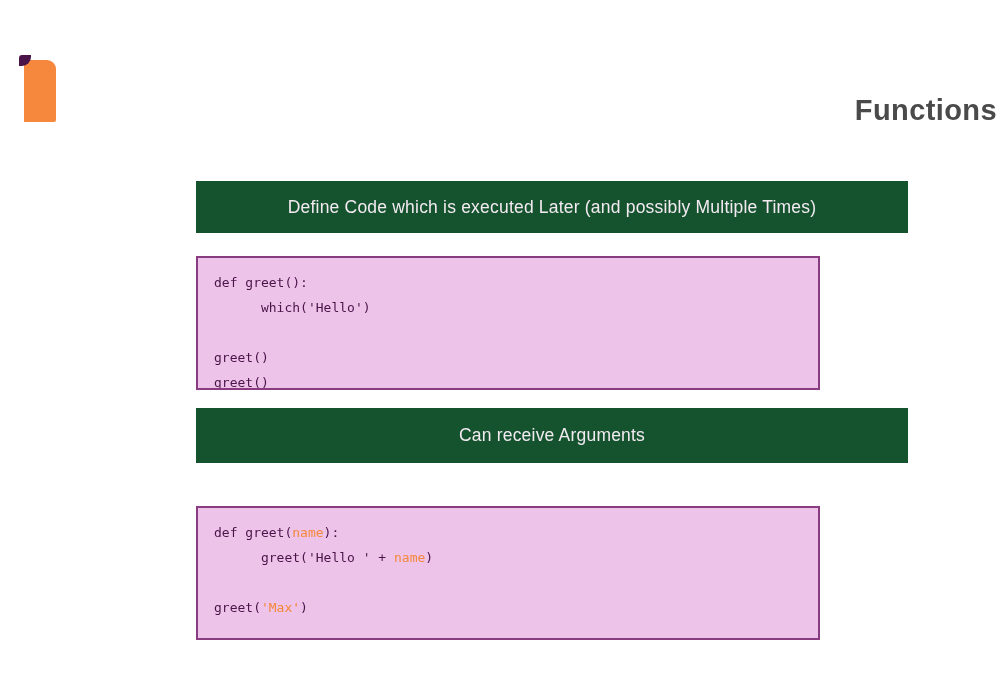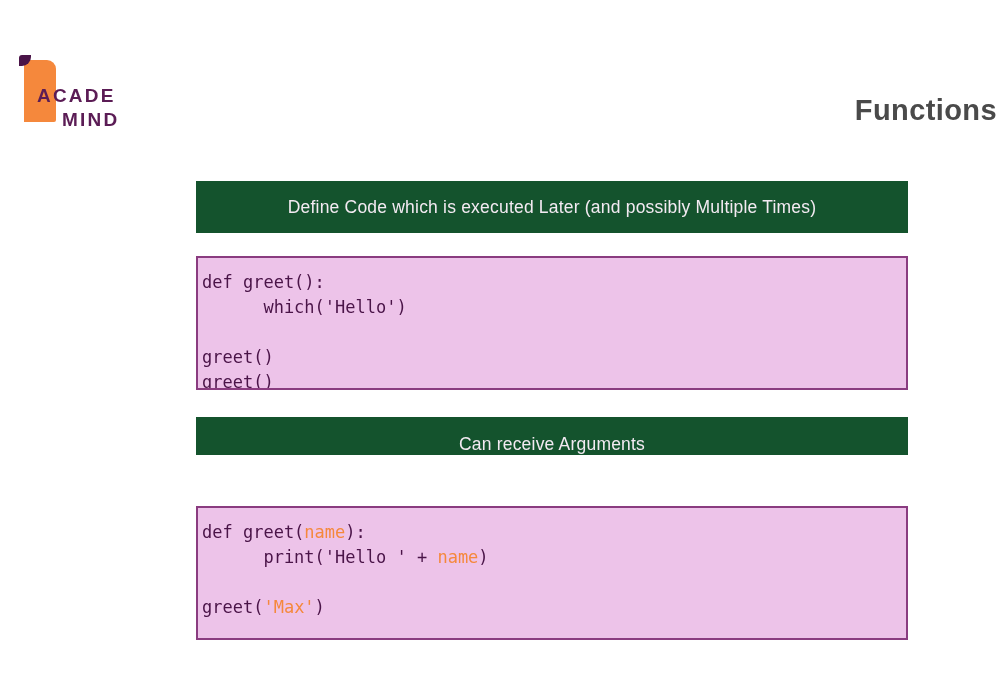--- a/index.html
+++ b/index.html
@@ -85,63 +85,59 @@
     box-sizing: border-box;
     background: #14532d;
     color: #F3EAF2;
     display: flex;
     align-items: center;
     justify-content: center;
     font-size: 17.5px;
     letter-spacing: 0.2px;
   }
   #banner-1 { top: 181px; height: 52px; }
-  #banner-2 { top: 417px; height: 38px; align-items: flex-end; }
+  #banner-2 { top: 408px; height: 55px; }
 
   
   .code-block {
     position: absolute;
     left: 196px;
-    width: 712px;
+    width: 624px;
     box-sizing: border-box;
     background: #EDC3E9;
     border: 2px solid #8A3C80;
     color: #4A1448;
     font-family: "DejaVu Sans Mono", monospace;
-    font-size: 17px;
+    font-size: 13px;
     line-height: 25px;
-    padding: 12px 0 12px 4px;
+    padding: 12px 0 12px 16px;
     white-space: pre;
     overflow: hidden;
   }
   #code-1 { top: 256px; height: 134px; }
   #code-2 { top: 506px; height: 134px; }
 
   .tok-arg { color: #F5883C; }
   .code-line { min-height: 25px; }
 </style>
 </head>
 <body>
 
 <div class="logo">
   <div class="logo-mark">
     <div class="logo-book"></div>
     <div class="logo-corner"></div>
   </div>
-  <div class="logo-text">
-    <div class="logo-line-1">ACADE</div>
-    <div class="logo-line-2">MIND</div>
-  </div>
 </div>
 
 <div class="slide-title">Functions</div>
 
 <div class="banner" id="banner-1">
   <span>Define Code which is executed Later (and possibly Multiple Times)</span>
 </div>
 
 <div class="code-block" id="code-1"><div class="code-line"><span>def greet():</span></div><div class="code-line"><span>      which('Hello')</span></div><div class="code-line">&nbsp;</div><div class="code-line"><span>greet()</span></div><div class="code-line"><span>greet()</span></div></div>
 
 <div class="banner" id="banner-2">
   <span>Can receive Arguments</span>
 </div>
 
-<div class="code-block" id="code-2"><div class="code-line"><span>def greet(</span><span class="tok-arg">name</span><span>):</span></div><div class="code-line"><span>      print('Hello ' + </span><span class="tok-arg">name</span><span>)</span></div><div class="code-line">&nbsp;</div><div class="code-line"><span>greet(</span><span class="tok-arg">'Max'</span><span>)</span></div></div>
+<div class="code-block" id="code-2"><div class="code-line"><span>def greet(</span><span class="tok-arg">name</span><span>):</span></div><div class="code-line"><span>      greet('Hello ' + </span><span class="tok-arg">name</span><span>)</span></div><div class="code-line">&nbsp;</div><div class="code-line"><span>greet(</span><span class="tok-arg">'Max'</span><span>)</span></div></div>
 
 </body></html>

